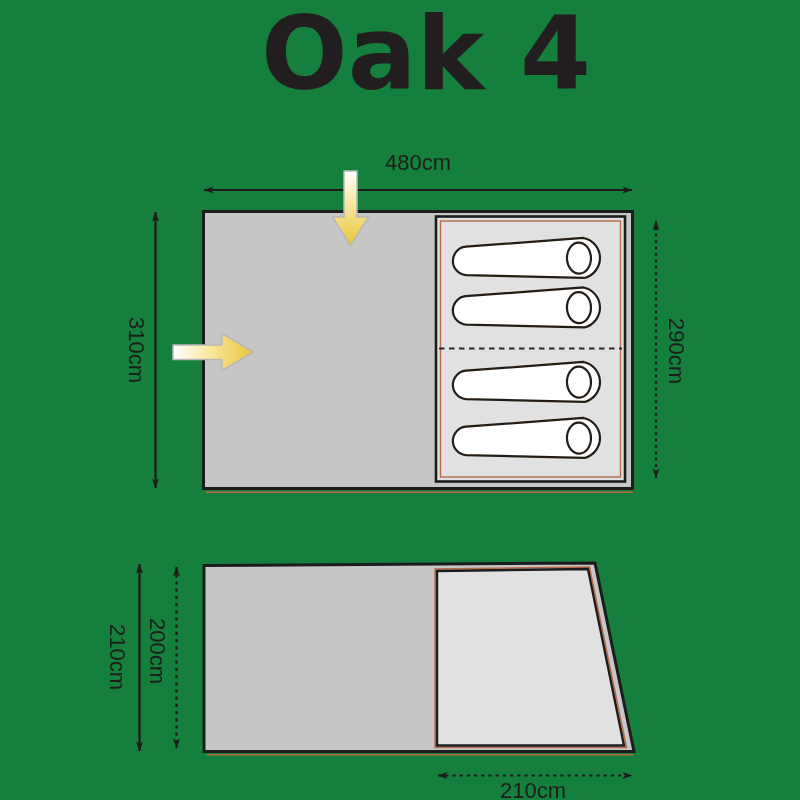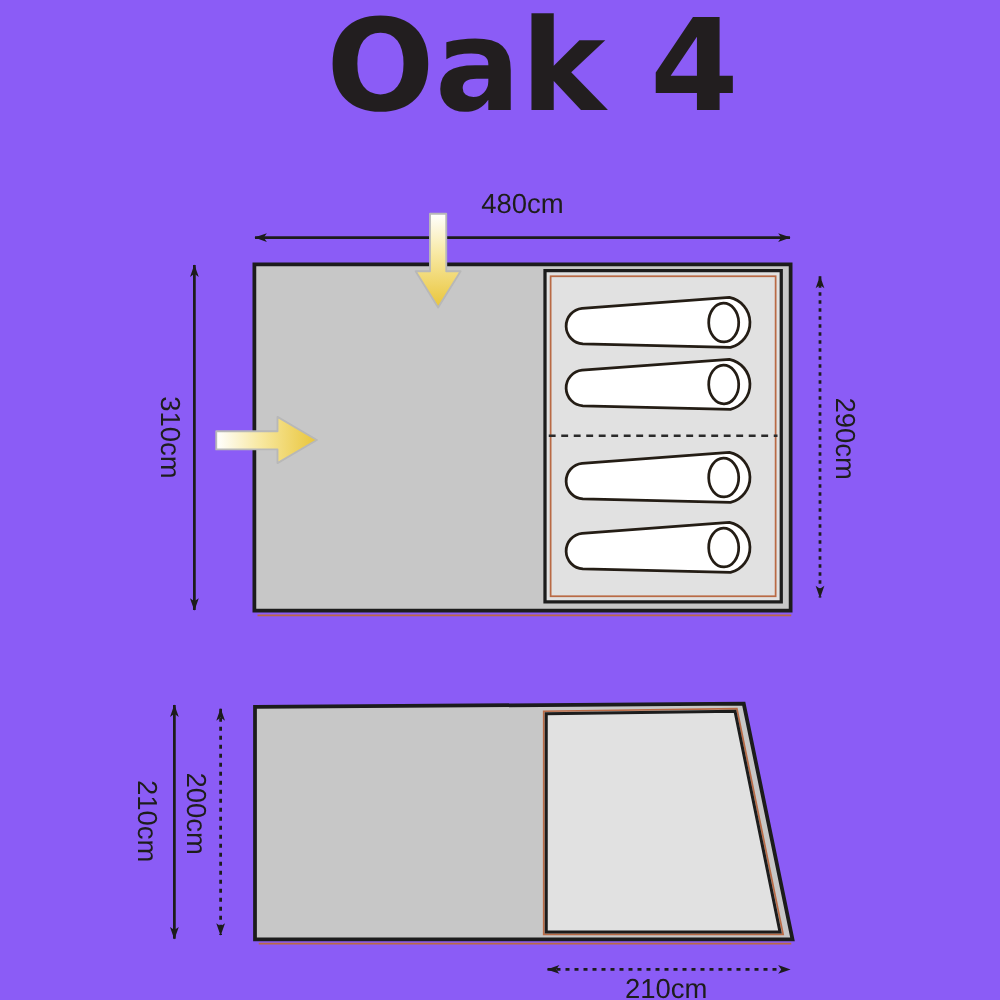--- a/index.html
+++ b/index.html
@@ -1,16 +1,16 @@
 <!DOCTYPE html>
 <html><head>
 <meta charset="utf-8">
 <style>
   html,body{margin:0;padding:0;background:#ffffff;}
-  .stage{position:relative;width:800px;height:800px;background:#8b5cf6;overflow:hidden;
+  .stage{position:relative;width:800px;height:800px;background:#15803d;overflow:hidden;
          font-family:"Liberation Sans",sans-serif;}
   .title{position:absolute;top:0;left:0;width:100%;text-align:center;
          font-family:"DejaVu Sans",sans-serif;font-weight:bold;
          font-size:102px;line-height:1.06;color:#221e1f;
          transform:translateX(26px);white-space:nowrap;}
   svg.diagram{position:absolute;left:0;top:0;width:800px;height:800px;display:block;}
   svg.diagram text{font-family:"Liberation Sans",sans-serif;font-size:22px;fill:#1d1d1b;}
   .dim-line{stroke:#1c1c1c;stroke-width:2.2;fill:none;}
   .dash-fine{stroke-dasharray:2.8 3.6;}
   .dash-med{stroke-dasharray:3.2 4;}

